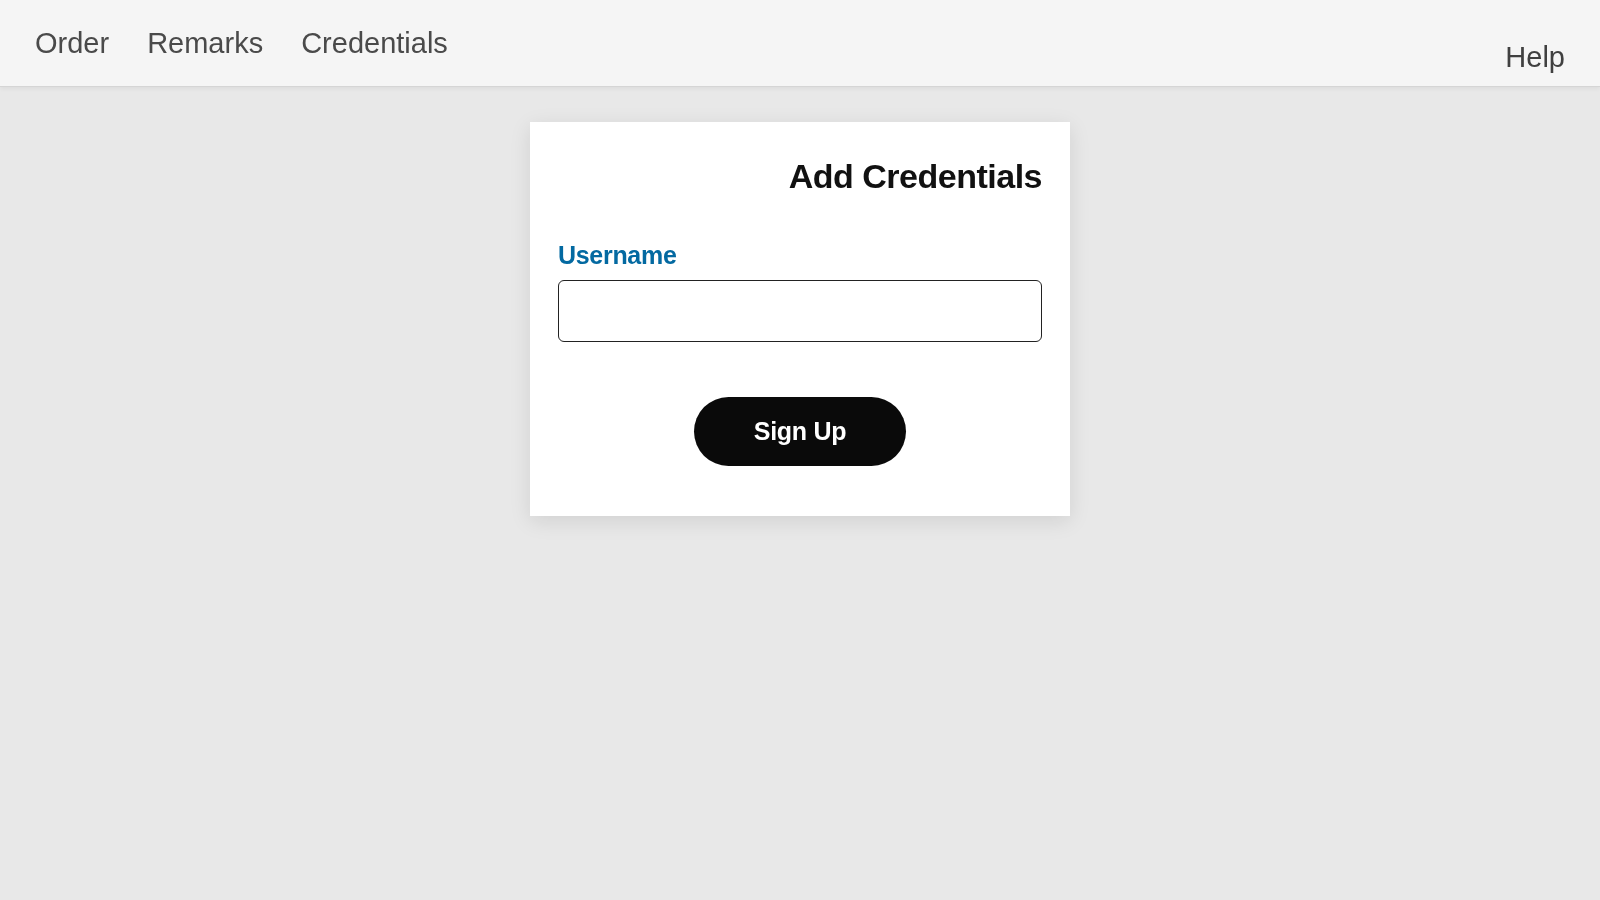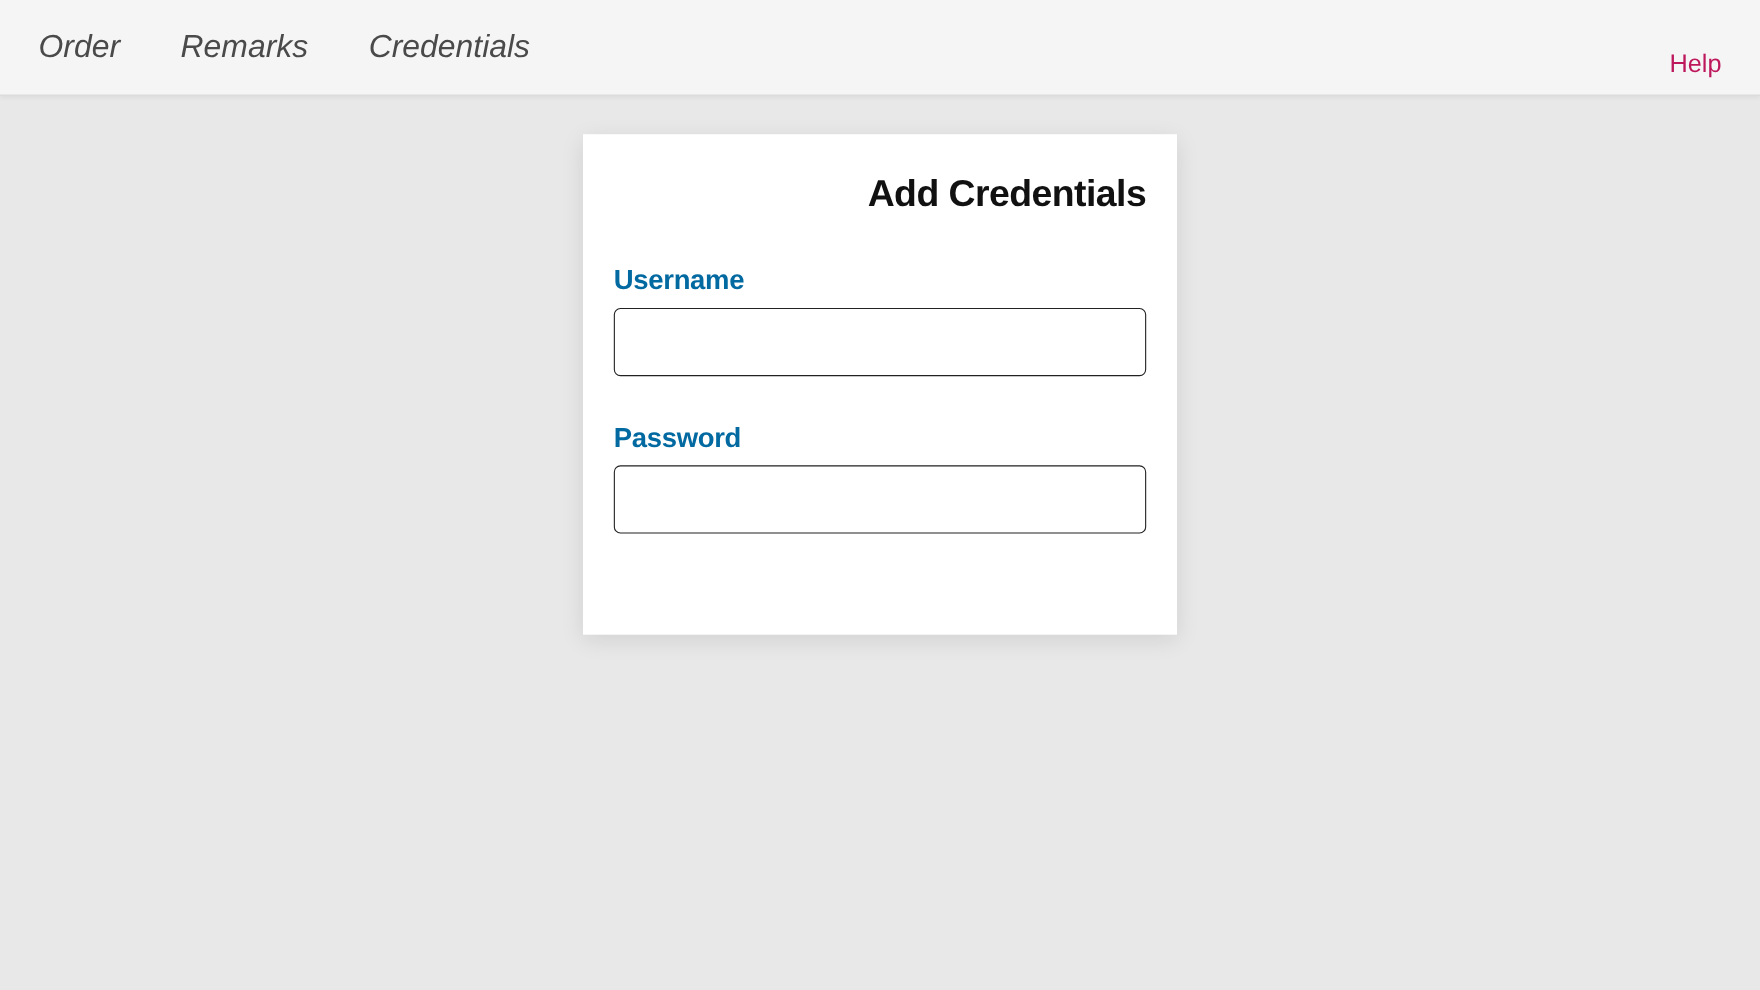--- a/index.html
+++ b/index.html
@@ -22,34 +22,33 @@
       padding: 0 35px;
       height: 87px;
       display: flex;
       align-items: center;
       justify-content: space-between;
       box-shadow: 0 2px 4px rgba(0,0,0,0.05);
     }
     
     .nav-left {
       display: flex;
-      gap: 55px;
-      font-style: italic;
+      gap: 38px;
     }
     
     .nav-item {
       font-size: 29px;
       color: #4a4a4a;
       cursor: pointer;
       font-weight: 400;
     }
     
     .nav-right {
-      font-size: 23px;
-      color: #be185d;
+      font-size: 29px;
+      color: #404040;
       cursor: pointer;
       font-weight: 400;
       margin-top: 29px;
     }
     
     .card-container {
       display: flex;
       justify-content: center;
       padding-top: 35px;
     }
@@ -174,21 +173,20 @@
 
 <div class="card-container">
   <div class="card">
     <h1 class="card-title">Add Credentials</h1>
 
     <div class="form-group">
       <label class="form-label">Username</label>
       <input type="text" class="form-input" value="" style="">
     </div>
 
-    <div class="form-group">
-      <label class="form-label">Password</label>
-      <input type="password" class="form-input" value="" style="">
-    </div>
 
 
 
+    <div class="submit-wrapper">
+      <button class="submit-btn">Sign Up</button>
+    </div>
   </div>
 </div>
 
 </body></html>

